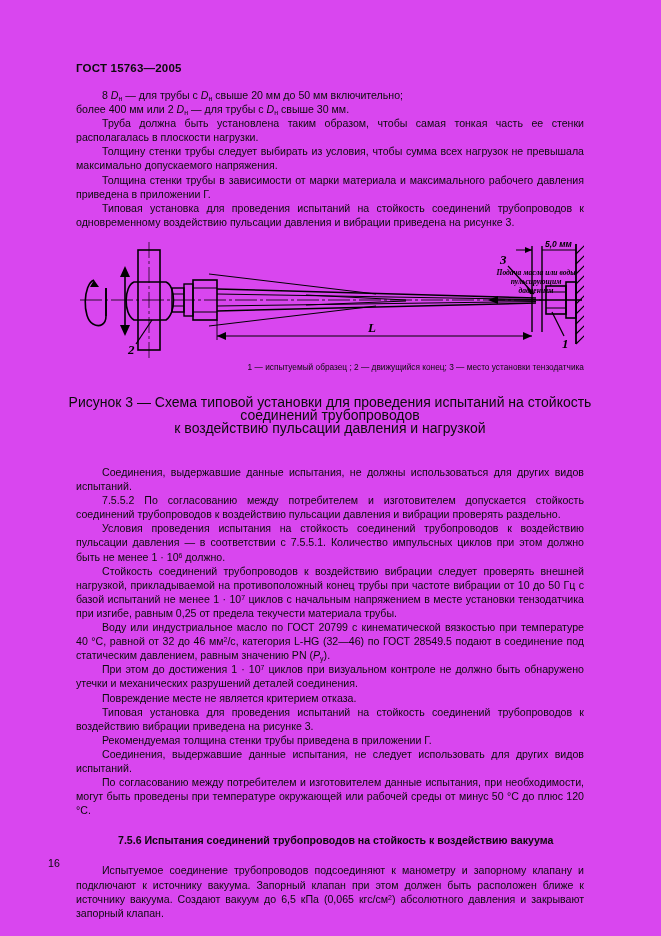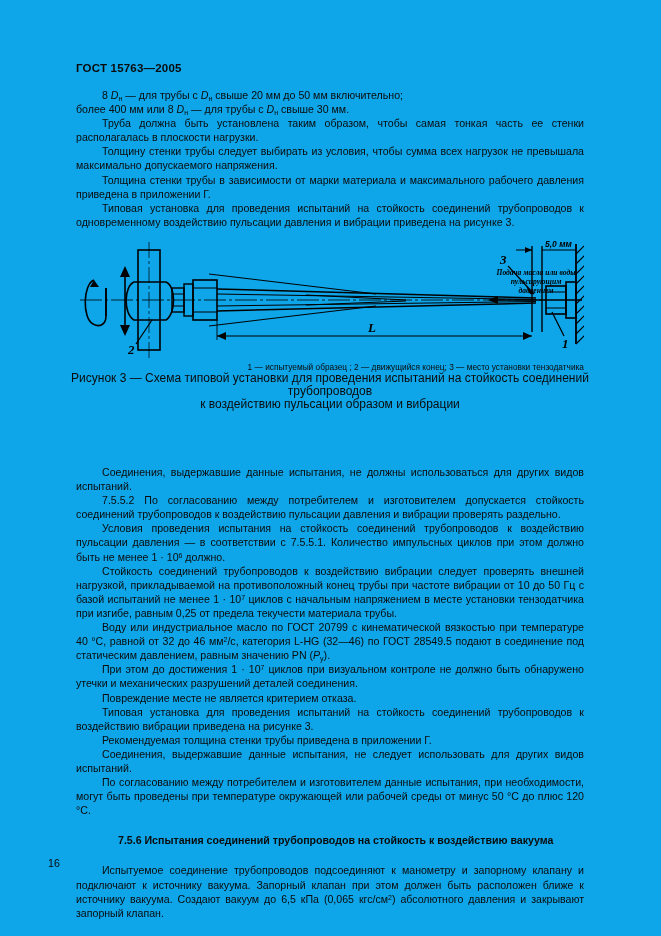--- a/index.html
+++ b/index.html
@@ -4,21 +4,21 @@
 <style>
   html, body {
     margin: 0;
     padding: 0;
     background: #ffffff;
   }
   .page {
     position: relative;
     width: 661px;
     height: 936px;
-    background: #0ea5e9;
+    background: #d946ef;
     font-family: "Liberation Sans", sans-serif;
     color: #0b0b0b;
     overflow: hidden;
   }
 
   
   .runhead {
     position: absolute;
     left: 76px;
     top: 62px;
@@ -69,24 +69,24 @@
     left: 0;
     top: 130px;
     width: 508px;
     text-align: right;
     font-size: 8.3px;
     line-height: 11px;
   }
   .figcap {
     position: absolute;
     left: -10px;
-    top: 140px;
+    top: 164px;
     width: 528px;
     text-align: center;
-    font-size: 12px;
+    font-size: 14px;
     line-height: 13px;
   }
 
   
   .col2 {
     position: absolute;
     left: 76px;
     top: 465px;
     width: 508px;
   }
@@ -103,21 +103,21 @@
 <body>
 
 <div class="page">
 
   <div class="runhead">ГОСТ 15763—2005</div>
 
   <div class="col">
 
     <p class="t nojust" style="text-indent:26px;"><span>8 </span><i class="v">D</i><sub>н</sub><span> — для трубы с </span><i class="v">D</i><sub>н</sub><span> свыше 20 мм до 50 мм включительно;</span></p>
 
-    <p class="t nojust"><span>более 400 мм или 8 </span><i class="v">D</i><sub>н</sub><span> — для трубы с </span><i class="v">D</i><sub>н</sub><span> свыше 30 мм.</span></p>
+    <p class="t nojust"><span>более 400 мм или 2 </span><i class="v">D</i><sub>н</sub><span> — для трубы с </span><i class="v">D</i><sub>н</sub><span> свыше 30 мм.</span></p>
 
     <p class="t ind">Труба должна быть установлена таким образом, чтобы самая тонкая часть ее стенки располагалась в плоскости нагрузки.</p>
     <p class="t ind">Толщину стенки трубы следует выбирать из условия, чтобы сумма всех нагрузок не превышала максимально допускаемого напряжения.</p>
     <p class="t ind">Толщина стенки трубы в зависимости от марки материала и максимального рабочего давления приведена в приложении Г.</p>
     <p class="t ind">Типовая установка для проведения испытаний на стойкость соединений трубопроводов к одновременному воздействию пульсации давления и вибрации приведена на рисунке 3.</p>
   </div>
 
   <div class="figwrap">
 
     <svg class="figsvg" width="508" height="128" viewBox="0 0 508 128">
@@ -211,21 +211,21 @@
     </div>
     <svg style="position:absolute; left:410px; top:60px;" width="98" height="18">
       <line x1="96" y1="8" x2="8" y2="8" stroke="#000" stroke-width="1.3"></line>
       <polygon points="2,8 12,4 12,12" fill="#000"></polygon>
     </svg>
 
     <div class="legend">1 — испытуемый образец ; 2 — движущийся конец; 3 — место установки тензодатчика</div>
 
     <div class="figcap">
       <div>Рисунок 3 — Схема типовой установки для проведения испытаний на стойкость соединений трубопроводов</div>
-      <div>к воздействию пульсации образом и вибрации</div>
+      <div>к воздействию пульсации давления и нагрузкой</div>
     </div>
   </div>
 
   <div class="col2">
 
     <p class="t ind">Соединения, выдержавшие данные испытания, не должны использоваться для других видов испытаний.</p>
 
     <p class="t ind">7.5.5.2  По согласованию между потребителем и изготовителем допускается стойкость соединений трубопроводов к воздействию пульсации давления и вибрации проверять раздельно.</p>
 
     <p class="t ind"><span>Условия проведения испытания на стойкость соединений трубопроводов к воздействию пульсации давления — в соответствии с 7.5.5.1. Количество импульсных циклов при этом должно быть не менее 1 · 10</span><sup>6</sup><span> должно.</span></p>

